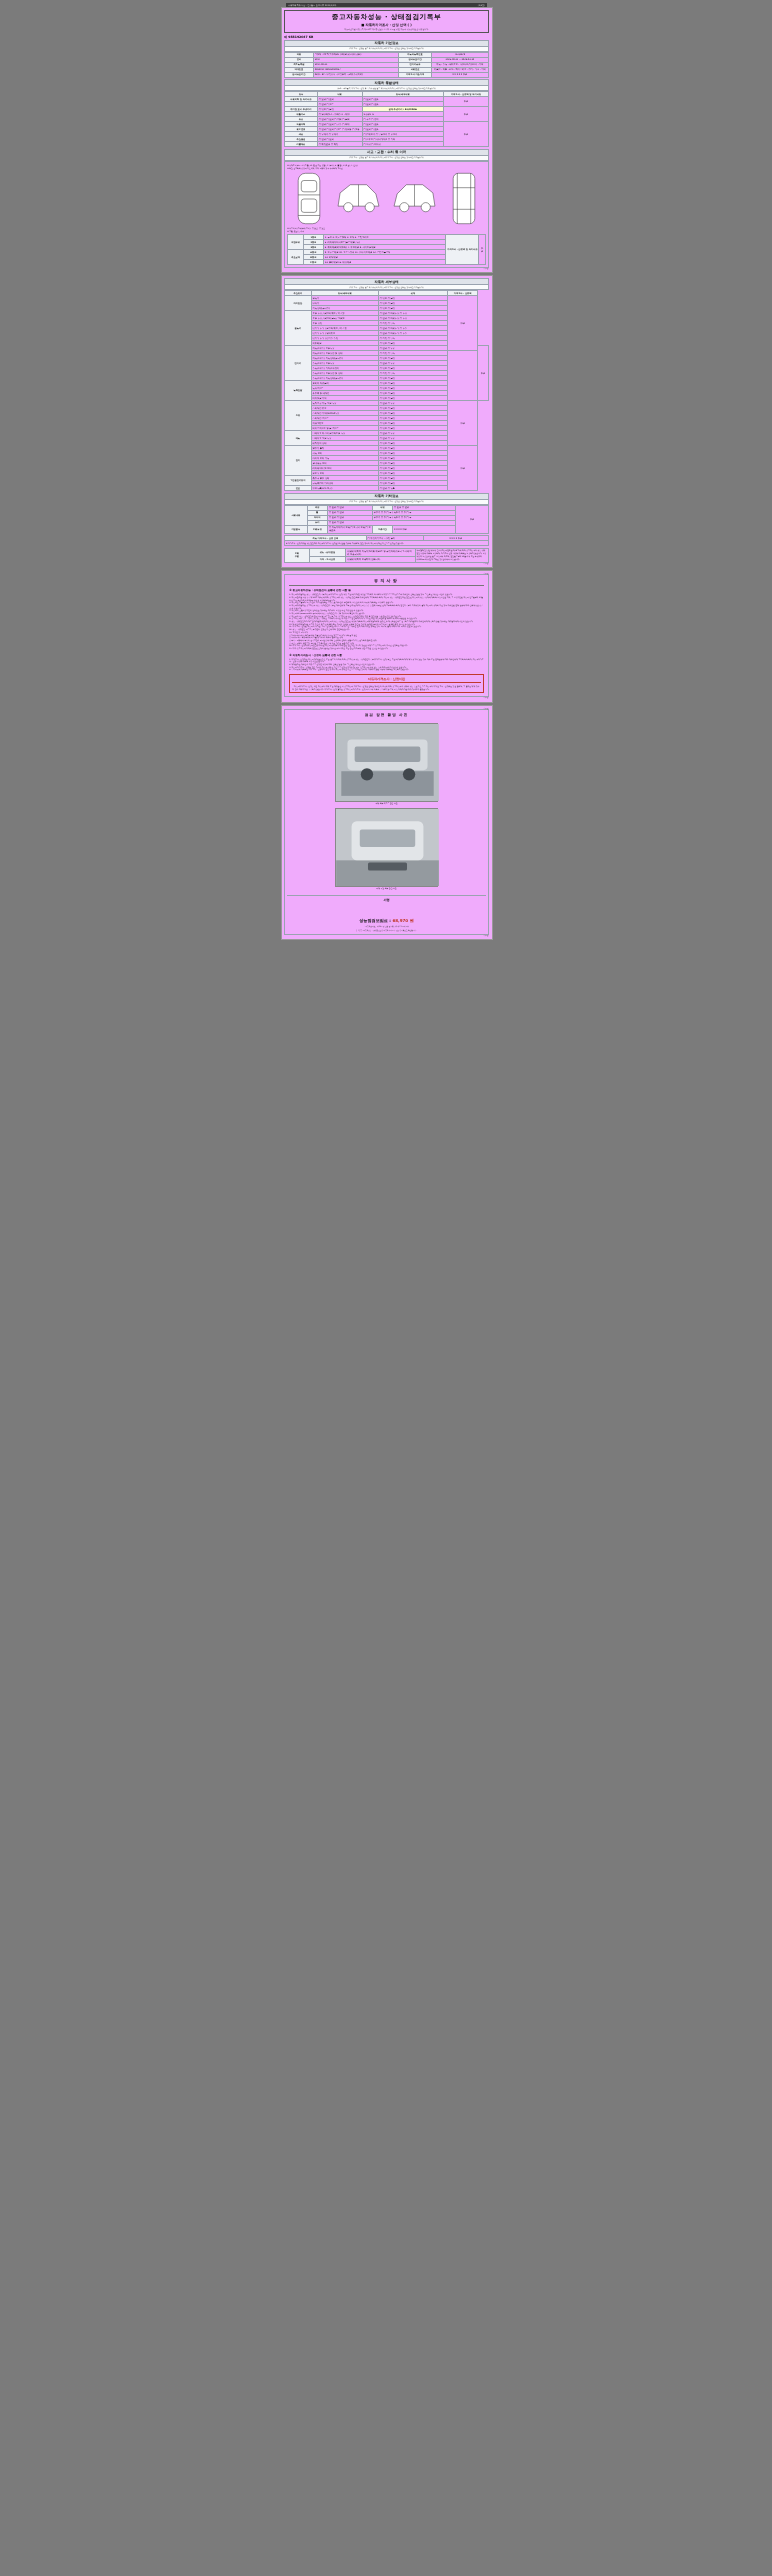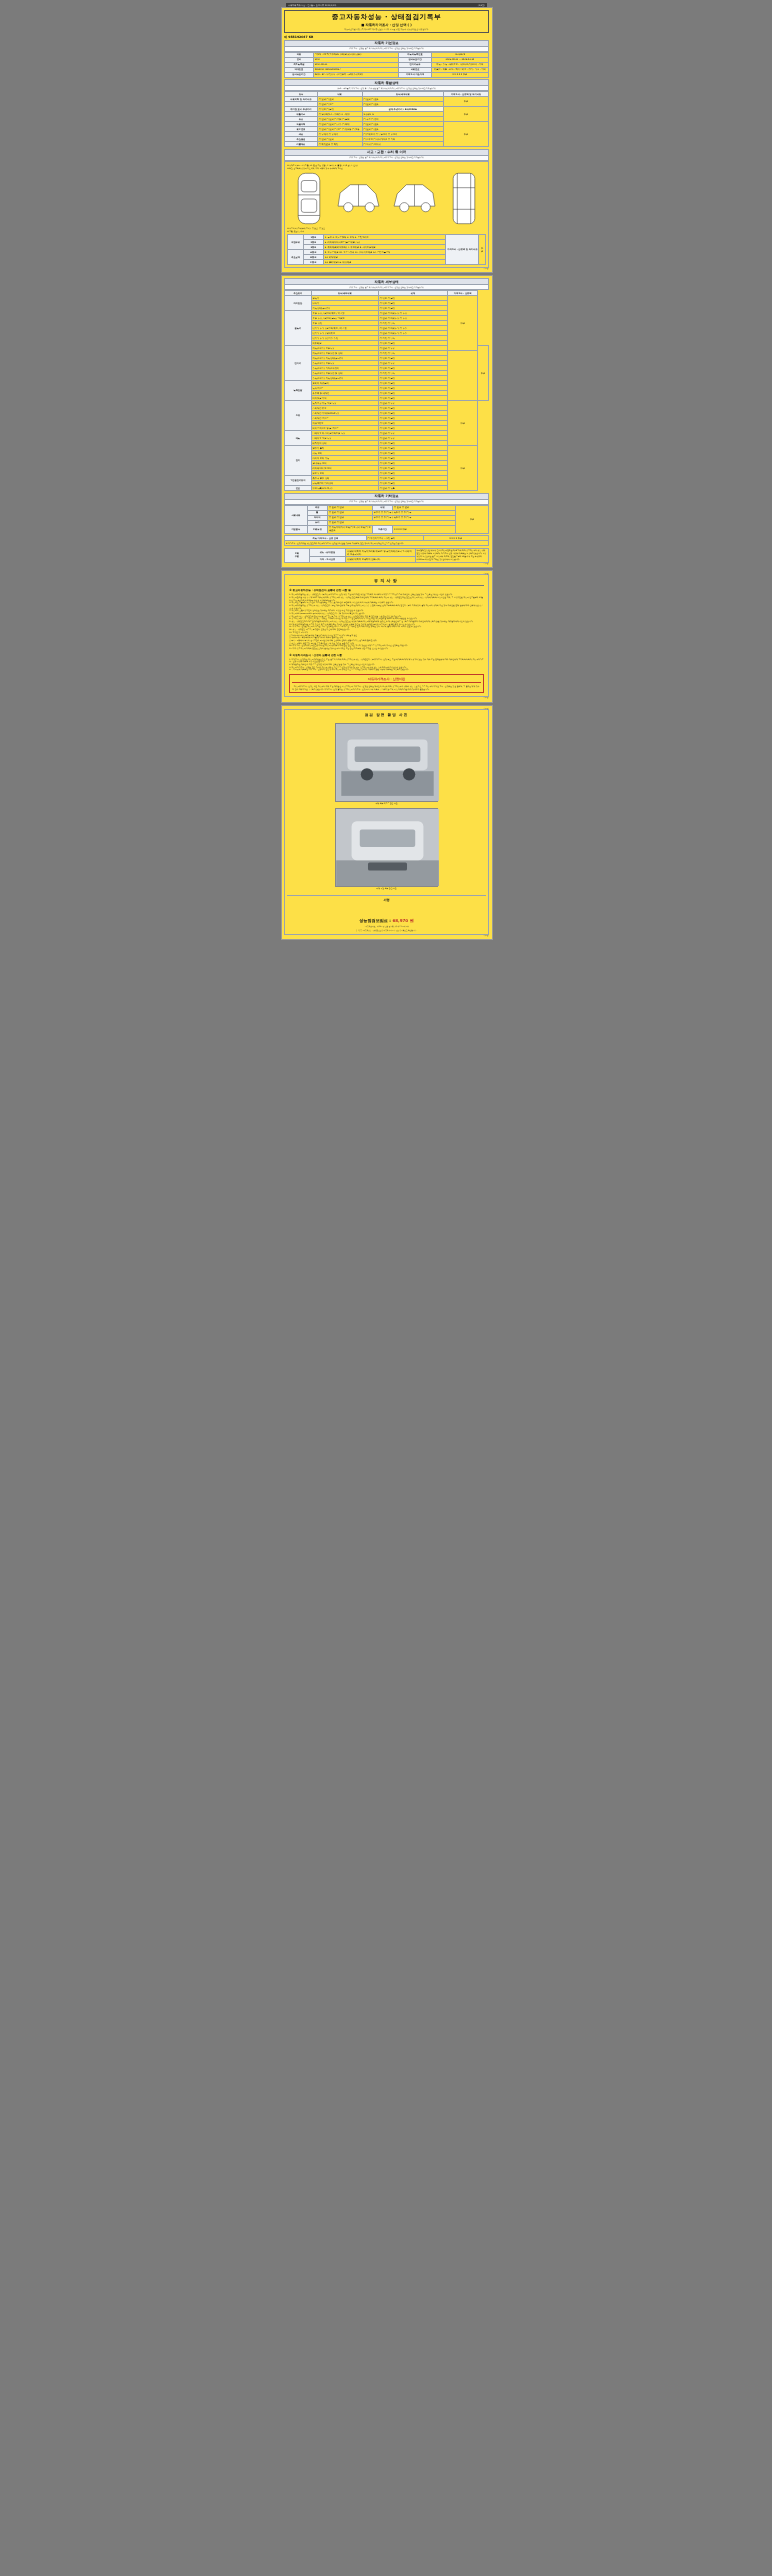--- a/index.html
+++ b/index.html
@@ -1,18 +1,18 @@
 <!DOCTYPE html>
 <html style="font-size:8.2px"><head>
 <meta charset="utf-8">
 <style>
   html,body{margin:0;padding:0;background:#7b7b7b;}
   body{font-family:"DejaVu Sans","Liberation Sans",sans-serif;font-size:3.6px;color:#111;}
   .page{width:773px;margin:0 auto;background:#7b7b7b;padding:3.1px 0 10.3px;}
-  .sheet{width:212px;margin:0 auto 2px;background:#fde047;border:0.5px solid #999;padding:2.1px 2.6px 3.1px;box-sizing:border-box;}
+  .sheet{width:212px;margin:0 auto 2px;background:#f0abfc;border:0.5px solid #999;padding:2.1px 2.6px 3.1px;box-sizing:border-box;}
   .topbar{width:201px;margin:0 auto;background:#3a3a3a;color:#ddd;font-size:2.1px;display:flex;justify-content:space-between;padding:0.5px 2.1px;box-sizing:border-box;}
   .hdr{text-align:center;}
   .hdr .t1{font-size:6.7px;font-weight:bold;letter-spacing:0.5px;}
   .hdr .t2{font-size:3.3px;font-weight:bold;margin-top:1px;}
   .hdr .t3{font-size:1.9px;color:#333;margin-top:1px;line-height:1.4;}
   .hdrbox{border:0.5px solid #555;padding:1.5px 0 2.1px;}
   .docno{font-size:3.1px;font-weight:bold;margin:1.5px 0 1px;}
   .secbar{background:#dfe3ea;border:0.5px solid #9aa3b0;text-align:center;font-size:3.3px;font-weight:bold;padding:0.5px 0;}
   .subnote{font-size:1.8px;text-align:center;color:#333;padding:0.5px 0;border-left:0.5px solid #9aa3b0;border-right:0.5px solid #9aa3b0;border-bottom:0.5px solid #9aa3b0;background:#fafbfc;}
   table{border-collapse:collapse;width:100%;font-size:2.2px;}

